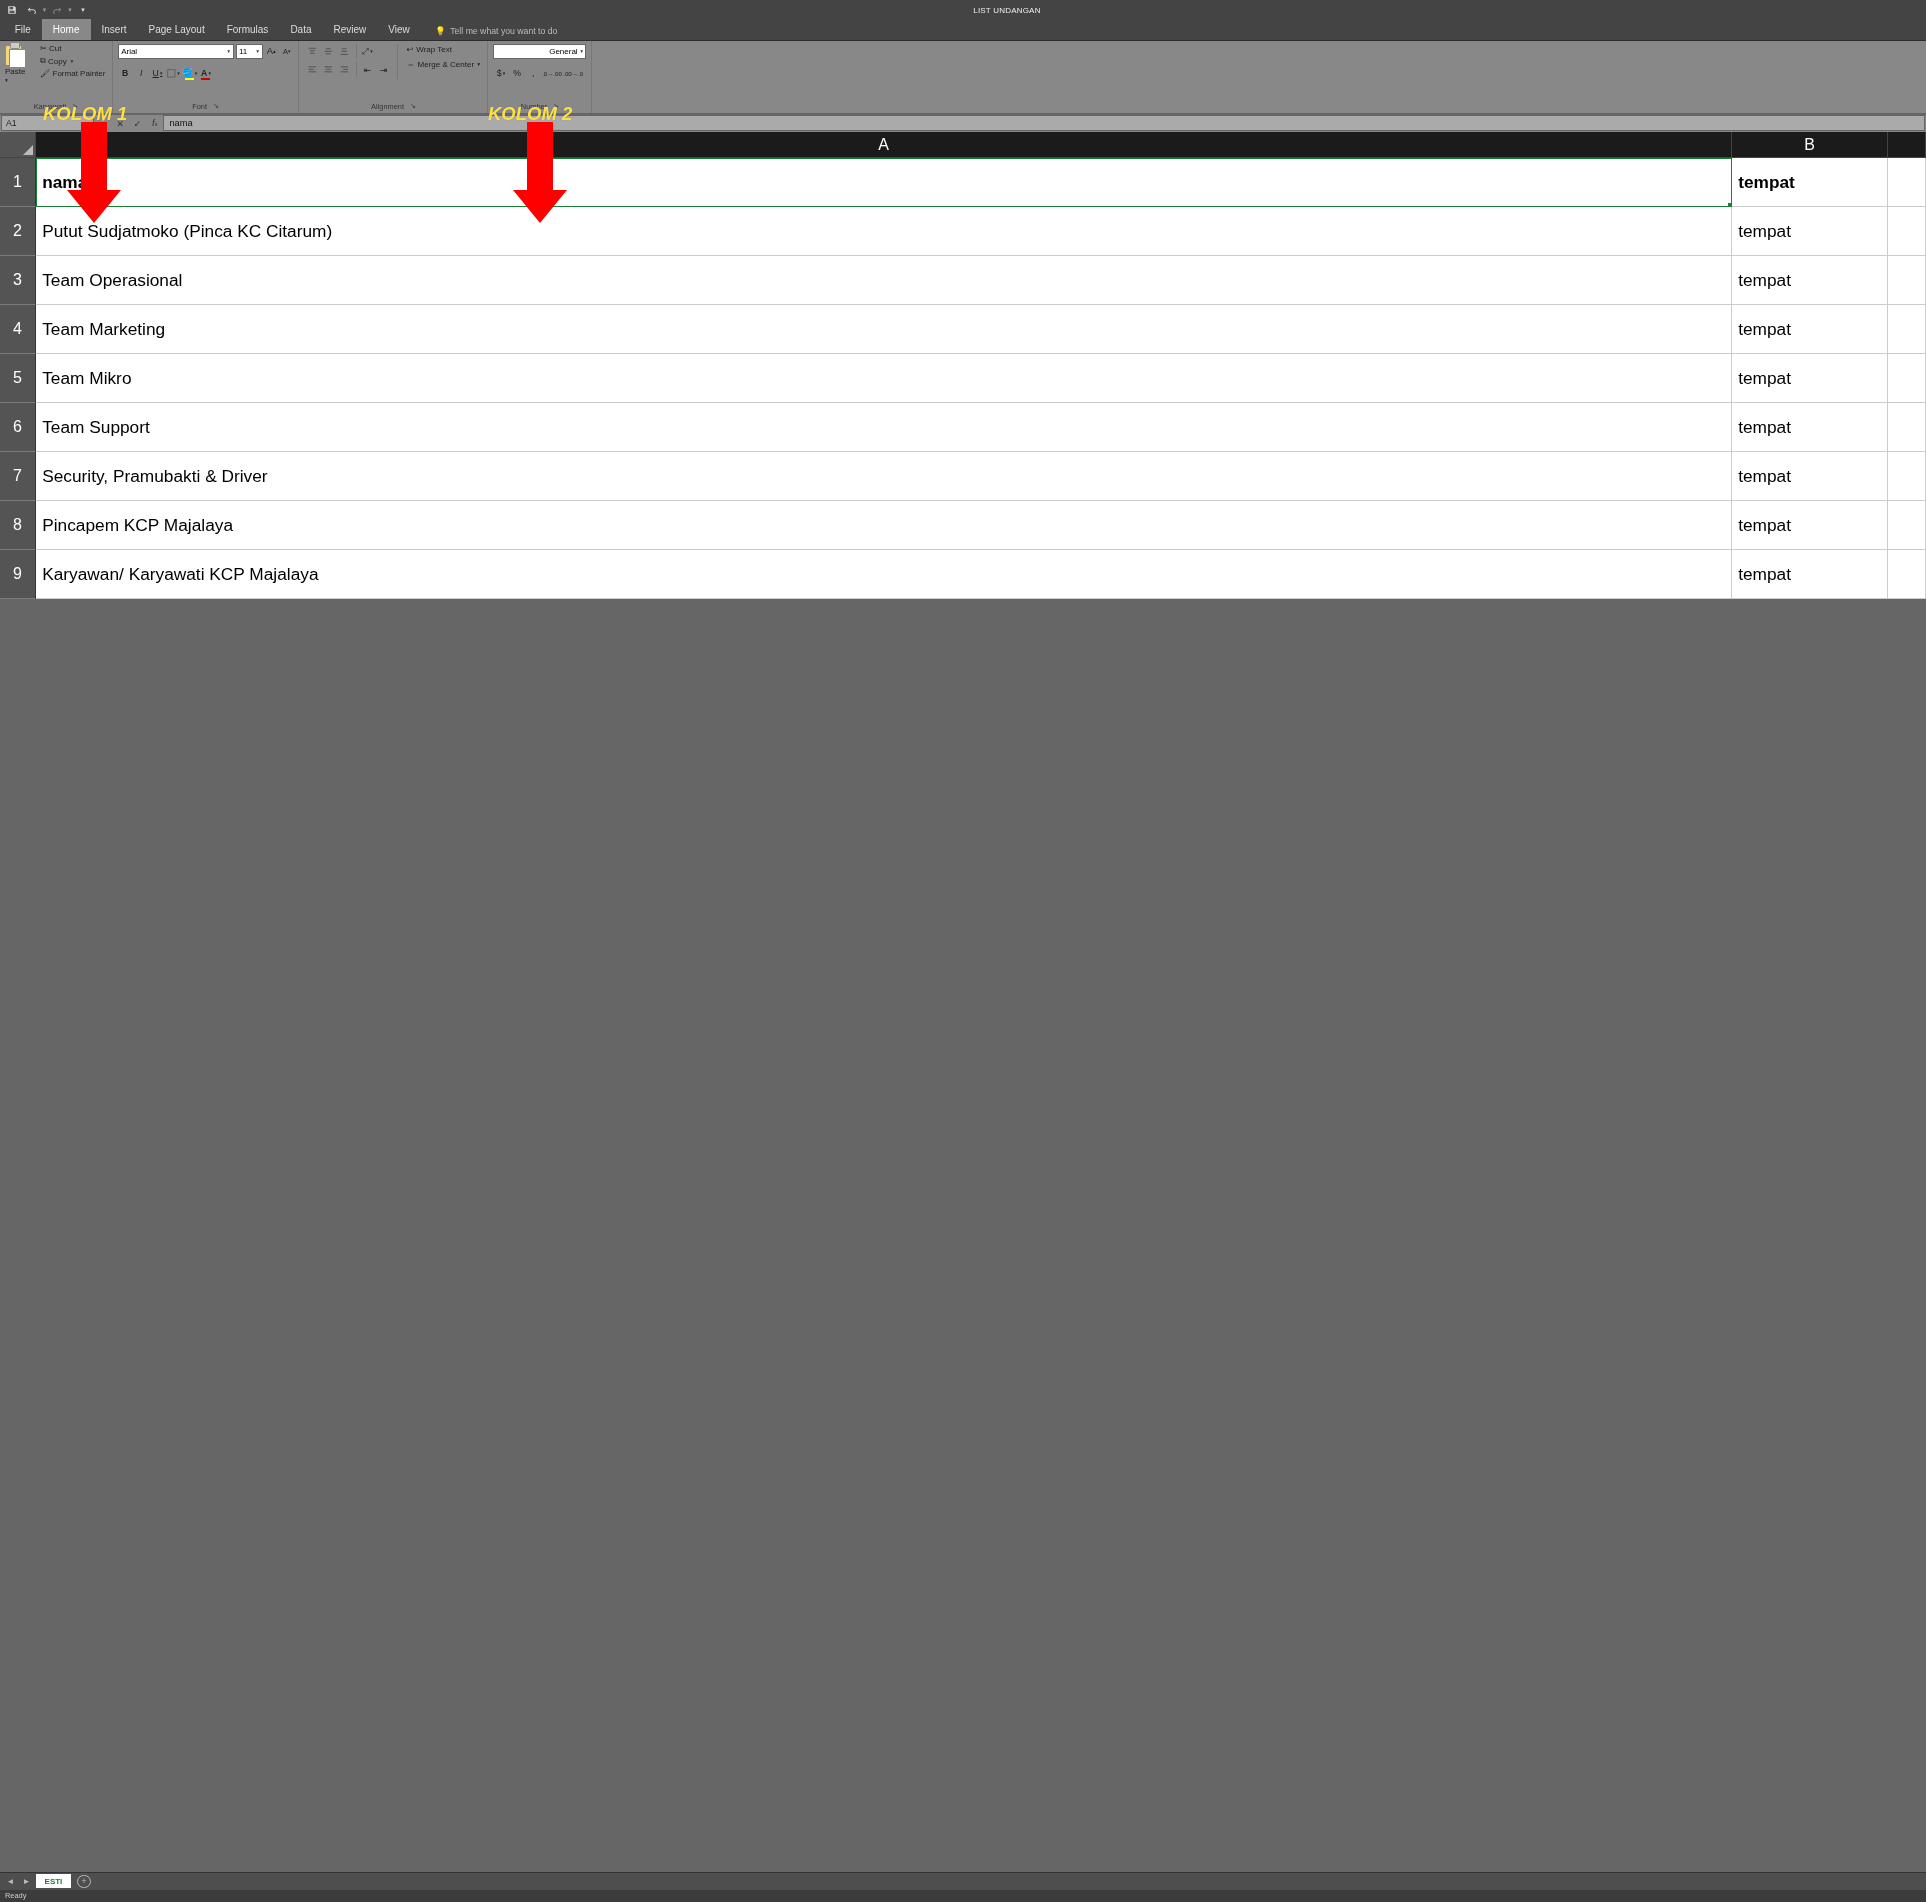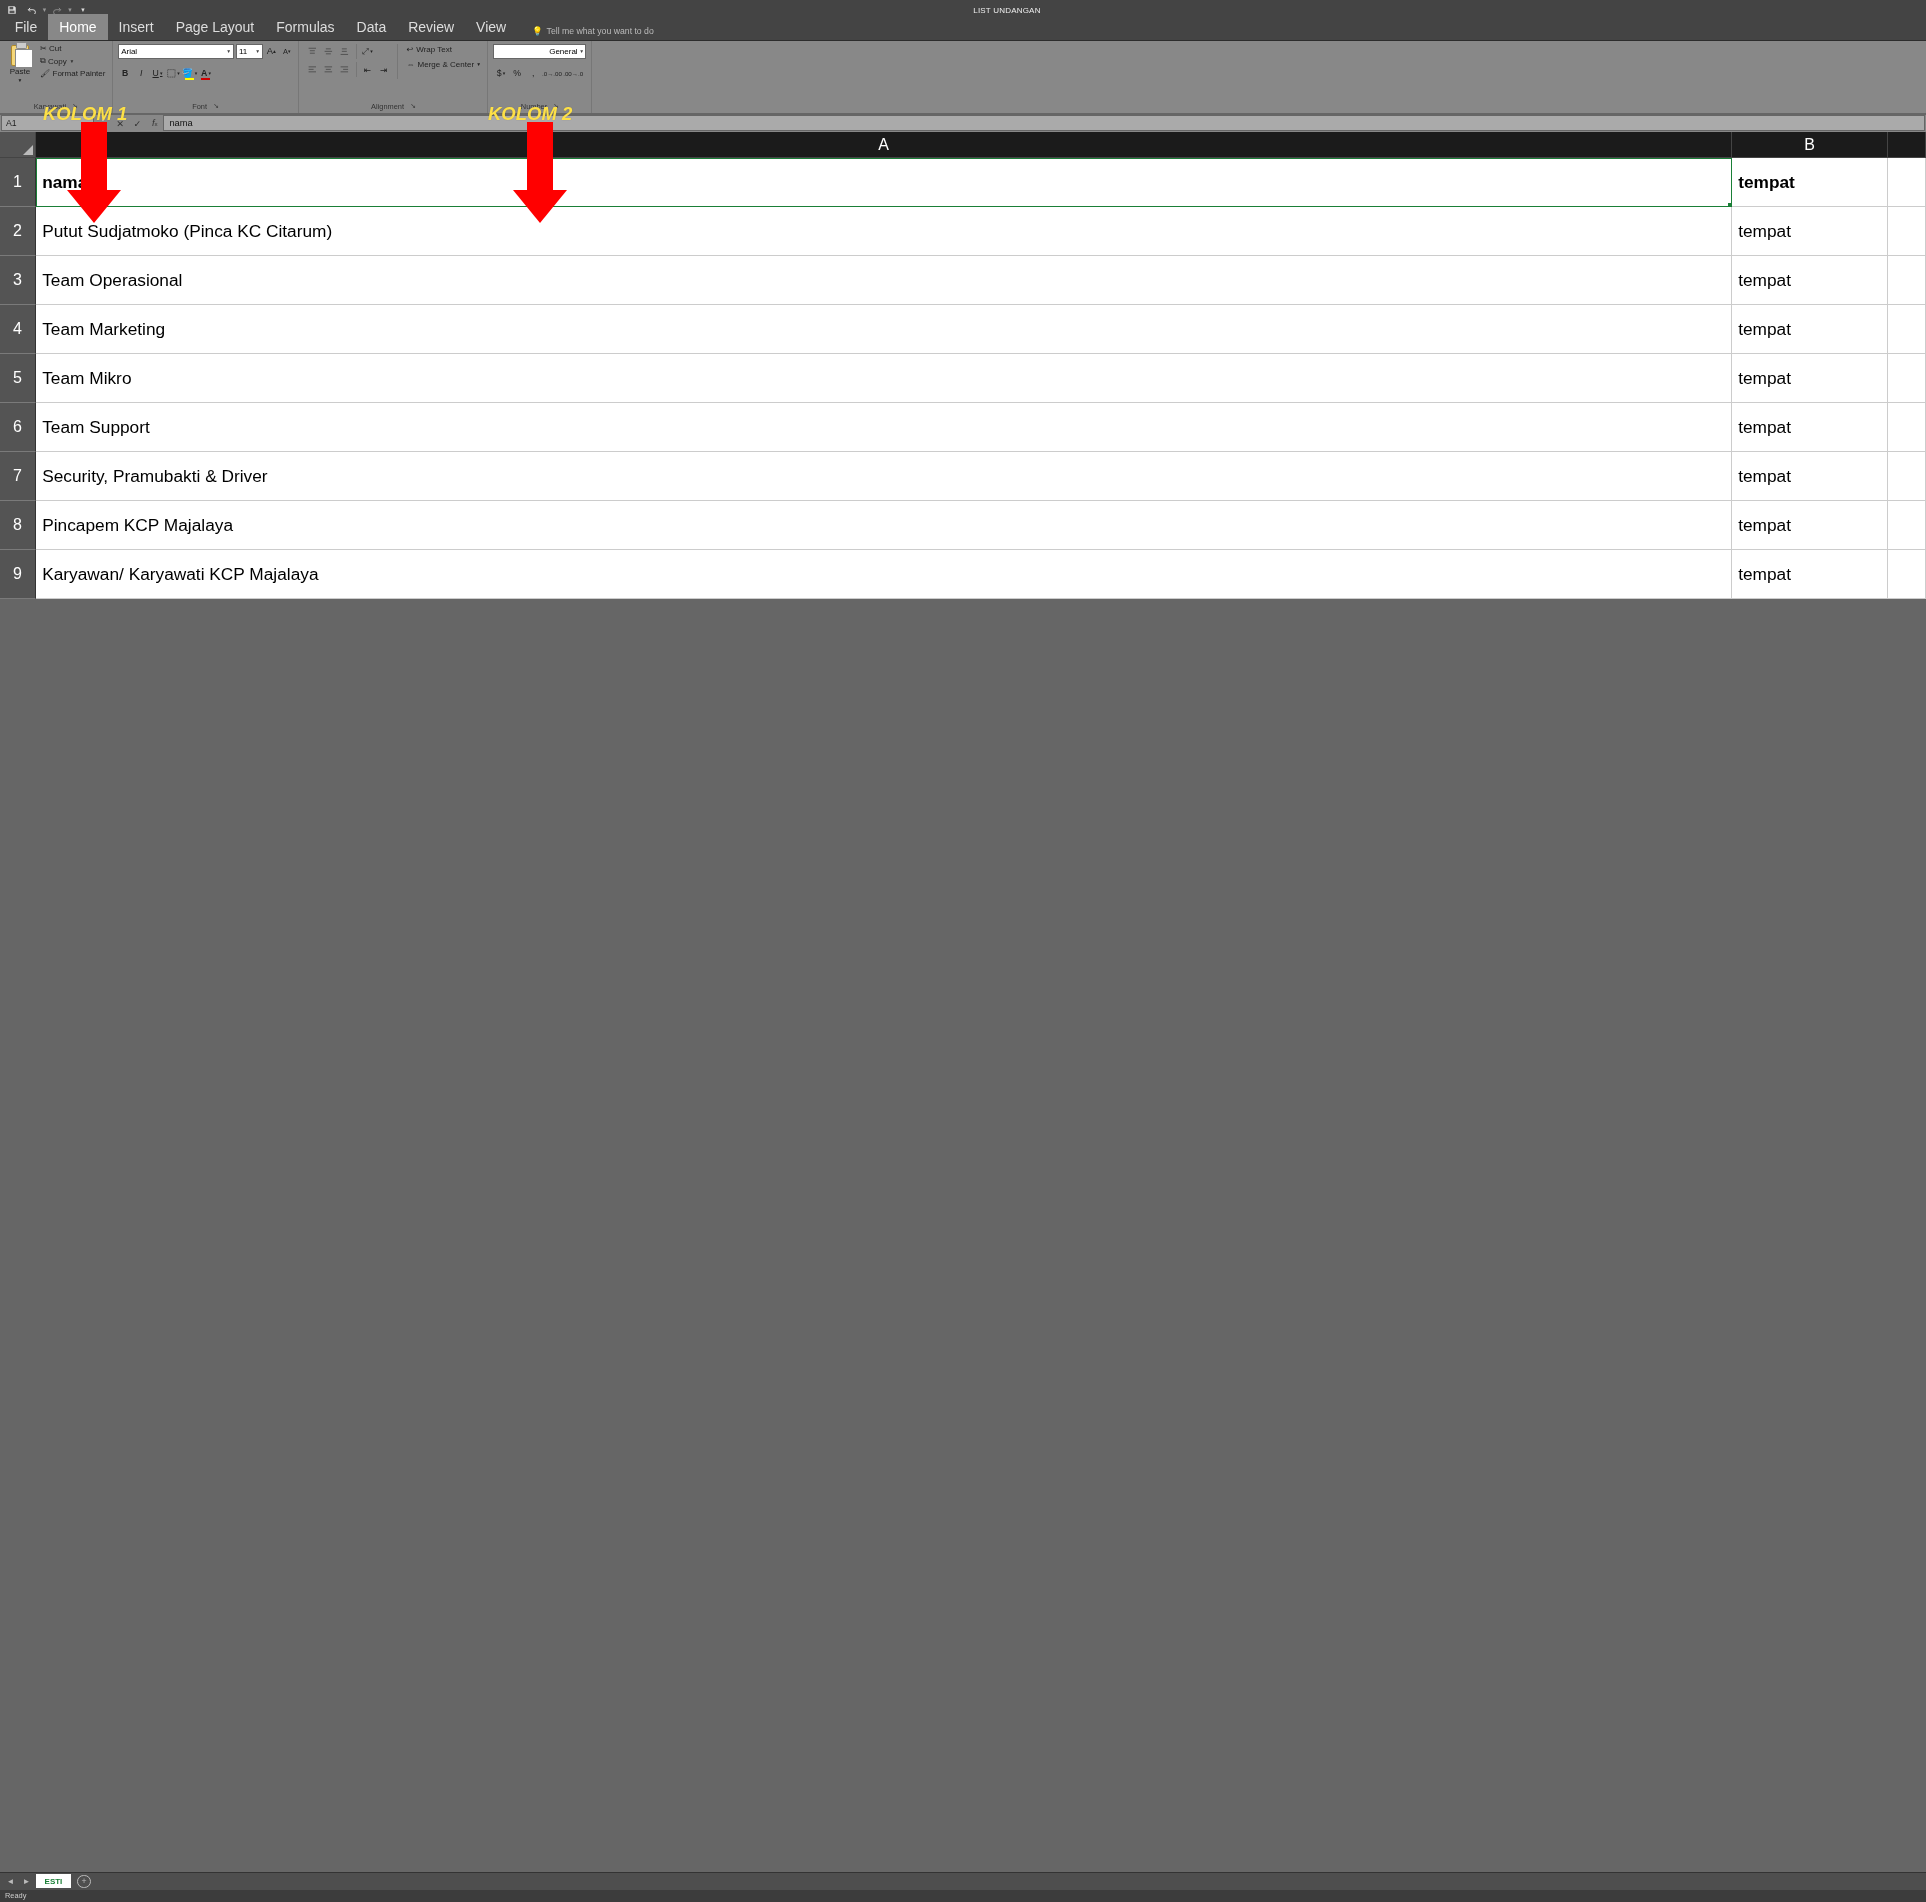--- a/index.html
+++ b/index.html
@@ -29,21 +29,21 @@
 .ribbon-tabs {
   height: 21px;
   background: #444;
   display: flex;
   align-items: flex-end;
   padding-left: 3.7px;
   border-bottom: 0.6px solid #2c2c2c;
 }
 .ribbon-tab {
   padding: 5px 11px 5px;
-  font-size: 14px;
+  font-size: 10px;
   color: #ddd;
   cursor: pointer;
   position: relative;
   text-align: right;
 }
 .ribbon-tab.file { background: transparent; }
 .ribbon-tab.active {
   background: #888;
   color: #fff;
 }
@@ -72,21 +72,21 @@
 .group-label {
   text-align: center; font-size: 7.4px; color: #333;
   padding-bottom: 1.2px;
   display: flex; justify-content: center; align-items: center; gap: 6.2px;
 }
 .group-label .launcher { font-size: 6.8px; color:#333; cursor: pointer; }
 .group-body { flex: 1; display: flex; align-items: flex-start; gap: 3.7px; }
 
 
 .paste-big {
-  width: 30px; display: flex; flex-direction: column; align-items: center; gap: 1.2px;
+  width: 30px; display: flex; flex-direction: column; gap: 1.2px;
   cursor: pointer; padding-top: 1.2px;
 }
 .paste-big .clip-icon {
   width: 17.3px; height: 21px; background: #f5d77a; border: 1.2px solid #b08a2a;
   border-radius: 1.9px; position: relative;
 }
 .paste-big .clip-icon::before {
   content:""; position:absolute; top:-3.7px; left:3.7px; width:8.7px; height:5px;
   background:#ccc; border:0.6px solid #888; border-radius:1.2px;
 }

